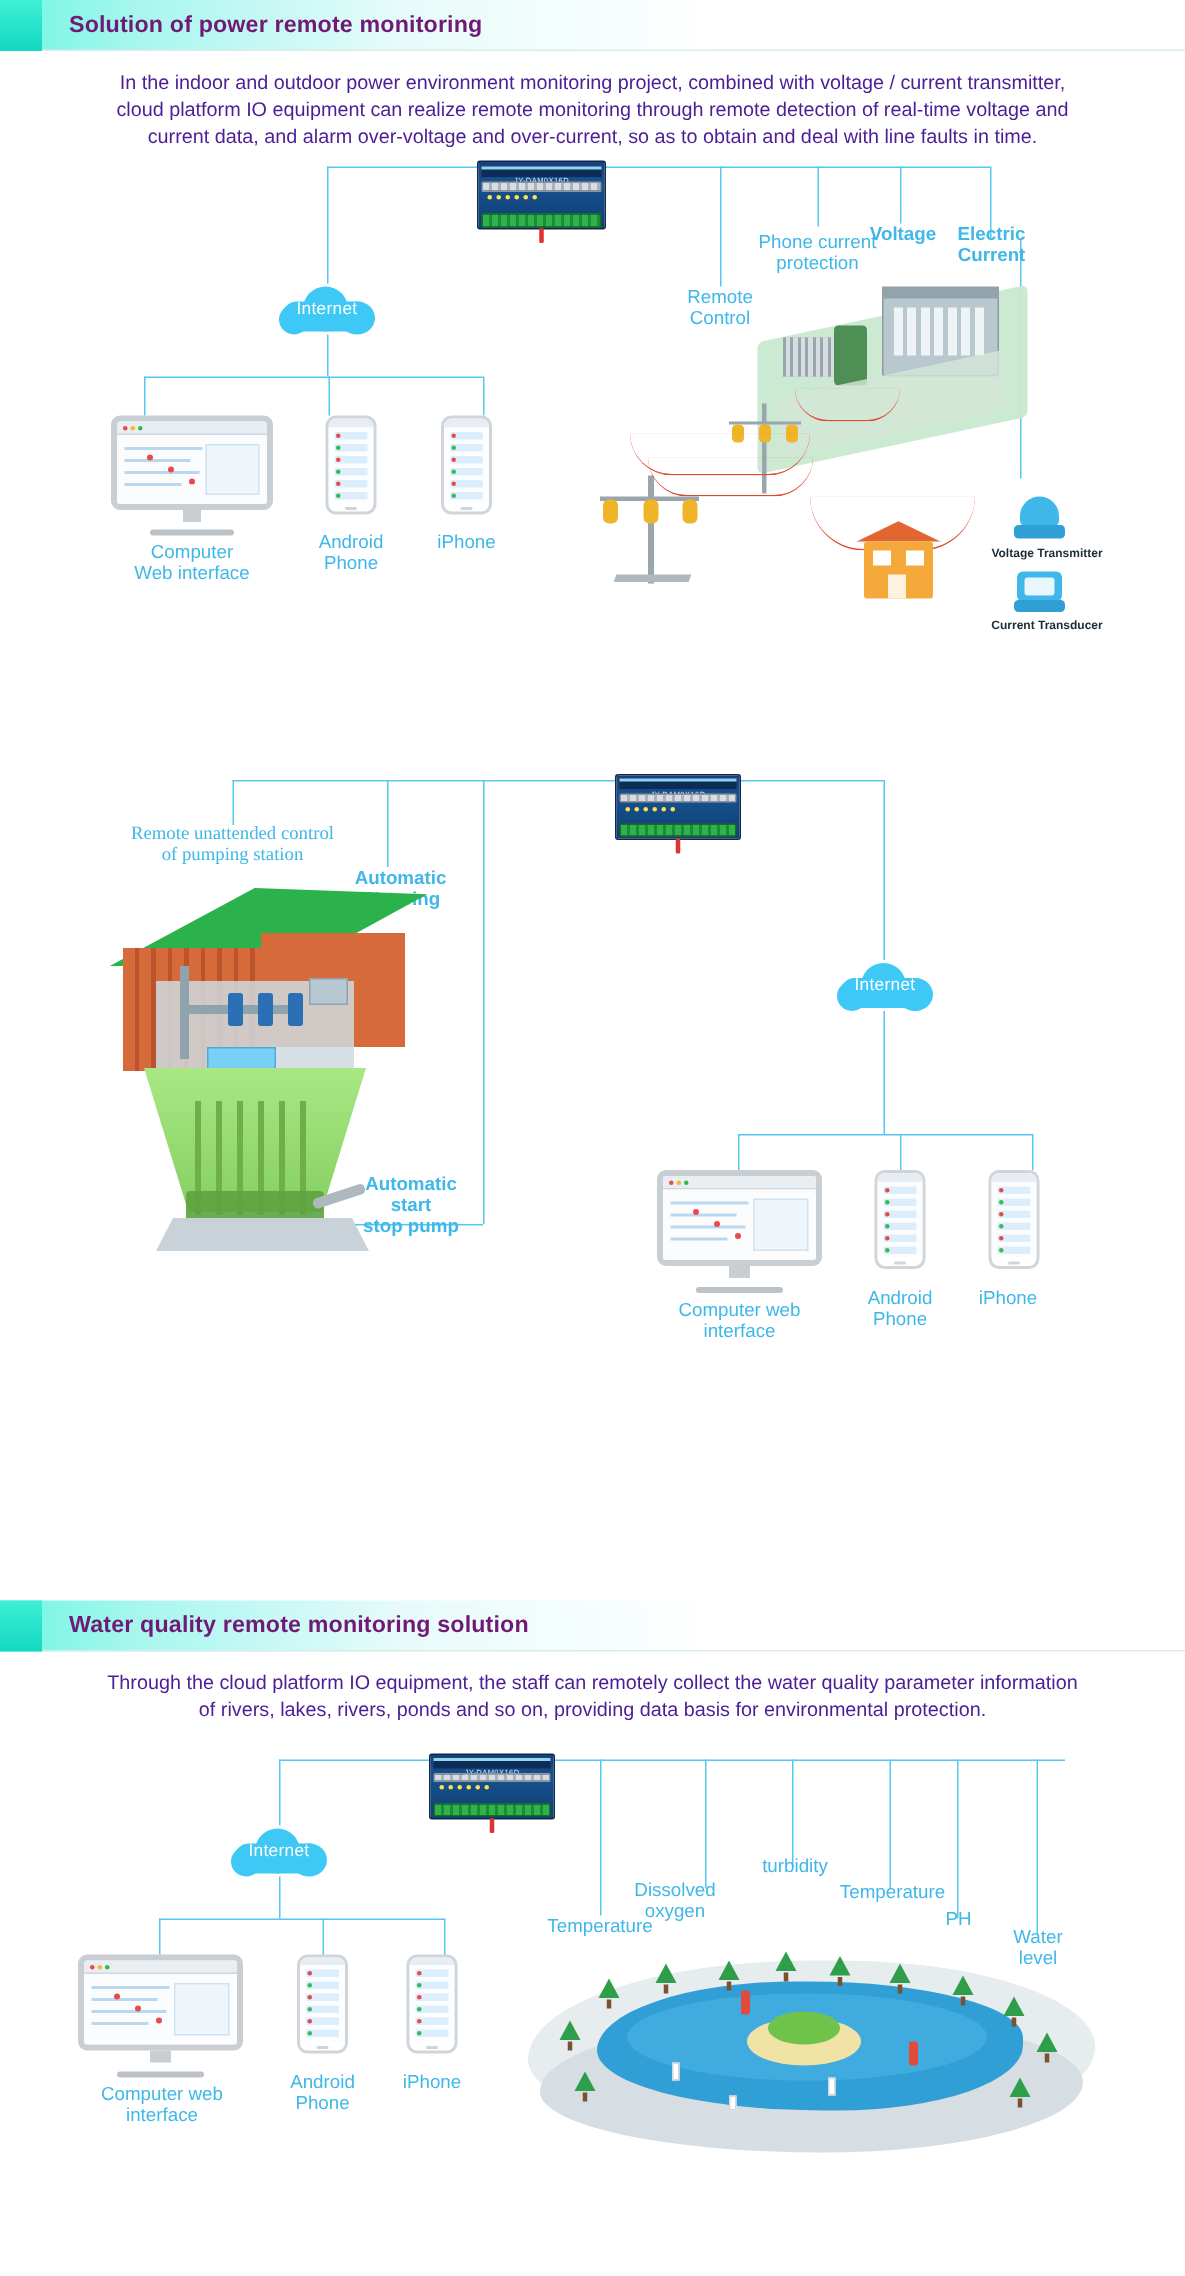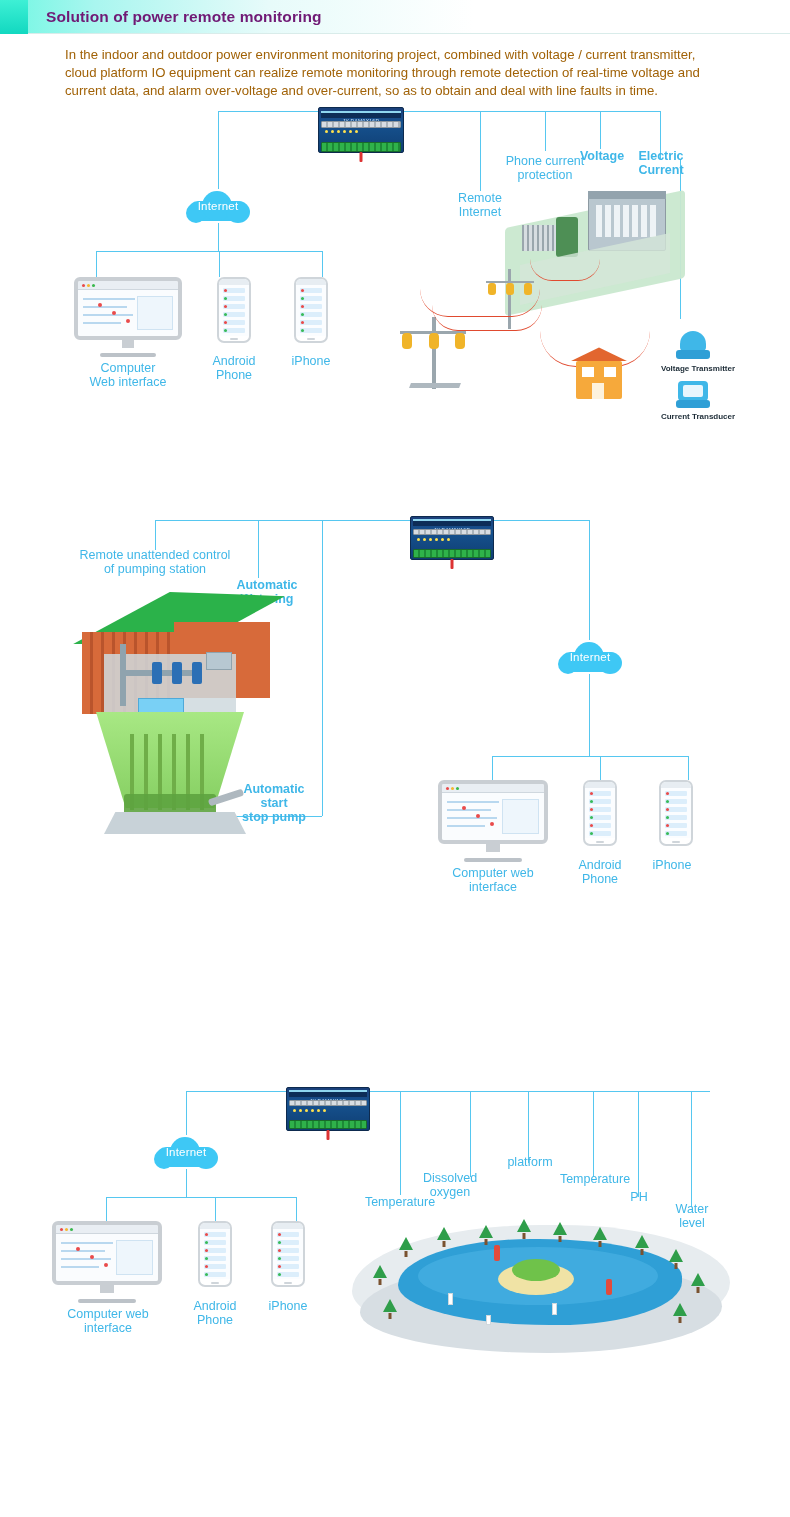--- a/index.html
+++ b/index.html
@@ -37,23 +37,24 @@
   }
   .sec-underline {
     position: absolute; left: 28px; right: 0; bottom: 0; height: 1px;
     background: #d9ecea;
   }
 
   
   .sec-para {
     margin: 12px auto 0 auto;
     width: 660px;
+    text-align: center;
     font-size: 13.2px;
     line-height: 1.35;
-    color: #a16207;
+    color: #4c1d95;
   }
 
   
   .diagram { position: relative; width: 790px; }
 
   
   .ln { position: absolute; background: #56c7f0; }
   .ln.h { height: 1px; }
   .ln.v { width: 1px; }
 
@@ -290,21 +291,21 @@
       <div class="ln v" style="left:545px; top:12px; height:40px;"></div>
       <div class="ln v" style="left:480px; top:12px; height:80px;"></div>
       <div class="ln v" style="left:680px; top:60px; height:160px;"></div>
 
       <div class="lbl bold" style="left:562px; top:50px; width:80px;">Voltage</div>
       <div class="lbl bold" style="left:624px; top:50px; width:74px;">Electric
 Current</div>
       <div class="lbl" style="left:493px; top:55px; width:104px;">Phone current
 protection</div>
       <div class="lbl" style="left:440px; top:92px; width:80px;">Remote
-Internet</div>
+Control</div>
 
       <div class="art" style="left:505px; top:110px; width:180px; height:88px; background:#c9e8cf;
                   transform: skewY(-12deg); border-radius:4px; opacity:.95;"></div>
       <div class="art" style="left:588px; top:98px; width:78px; height:54px; background:#b9c7cf; border:1px solid #8d9aa2; border-radius:2px;"></div>
       <div class="art" style="left:588px; top:92px; width:78px; height:8px; background:#93a3ad;"></div>
       <div class="art" style="left:596px; top:106px; width:62px; height:32px;
                   background: repeating-linear-gradient(to right, #eef3f6 0 6px, #b9c7cf 6px 9px);"></div>
       <div class="art" style="left:556px; top:118px; width:22px; height:40px; background:#4e8f55; border-radius:3px;"></div>
       <div class="art" style="left:522px; top:126px; width:34px; height:26px; background:#d7dde1; border:1px solid #a8b2b9;"></div>
       <div class="art" style="left:522px; top:126px; width:34px; height:26px;
@@ -372,21 +373,21 @@
         <div class="grnA"></div>
         <div class="antenna"></div>
       </div>
 
       <div class="ln h" style="left:155px; top:26px; width:255px;"></div>
       <div class="ln v" style="left:155px; top:26px; height:30px;"></div>
       <div class="ln v" style="left:258px; top:26px; height:58px;"></div>
       <div class="ln v" style="left:322px; top:26px; height:296px;"></div>
       <div class="ln h" style="left:236px; top:322px; width:86px;"></div>
 
-      <div class="lbl" style="left:60px; top:54px; width:190px;">Remote unattended control
+      <div class="lbl" style="left:60px; top:54px; width:190px;font-family:Liberation Serif, serif;">Remote unattended control
 of pumping station</div>
       <div class="lbl bold" style="left:214px; top:84px; width:106px;">Automatic
 Watering</div>
       <div class="lbl bold" style="left:230px; top:288px; width:88px;">Automatic
 start
 stop pump</div>
 
       <div class="ln h" style="left:494px; top:26px; width:95px;"></div>
       <div class="ln v" style="left:589px; top:26px; height:120px;"></div>
 
@@ -483,20 +484,27 @@
       <div class="art" style="left:130px; top:240px; width:80px; height:76px;
                   background: repeating-linear-gradient(to right, #6fae48 0 4px, transparent 4px 14px);"></div>
       <div class="art" style="left:124px; top:300px; width:92px; height:24px; background:#5da33f; border-radius:3px; opacity:.9;"></div>
       <div class="art" style="left:104px; top:318px; width:142px; height:22px; background:#c8d2d8;
                   clip-path: polygon(8% 0%, 92% 0%, 100% 100%, 0% 100%);"></div>
       <div class="art" style="left:208px; top:300px; width:36px; height:7px; background:#aeb8bf; border-radius:3px; transform:rotate(-18deg);"></div>
     </div>
   </div>
 
   <div class="section" style="height:450px;">
+    <div class="sec-head">
+      <div class="bar-grad"></div>
+      <div class="tab-left"></div>
+      <div class="sec-title">Water quality remote monitoring solution</div>
+      <div class="sec-underline"></div>
+    </div>
+    <div class="sec-para">Through the cloud platform IO equipment, the staff can remotely collect the water quality parameter information of rivers, lakes, rivers, ponds and so on, providing data basis for environmental protection.</div>
 
     <div class="diagram" style="height:350px;">
 
       <div class="device" style="left:286px; top:20px; width:84px; height:44px;">
         <div class="board"></div>
         <div class="topstrip"></div>
         <div class="brand">JY-DAM0X16D</div>
         <div class="grnB"></div>
         <div class="leds">
             <i></i>
@@ -590,21 +598,21 @@
       <div class="ln v" style="left:400px; top:24px; height:104px;"></div>
       <div class="ln v" style="left:470px; top:24px; height:86px;"></div>
       <div class="ln v" style="left:528px; top:24px; height:72px;"></div>
       <div class="ln v" style="left:593px; top:24px; height:86px;"></div>
       <div class="ln v" style="left:638px; top:24px; height:106px;"></div>
       <div class="ln v" style="left:691px; top:24px; height:116px;"></div>
 
       <div class="lbl" style="left:350px; top:128px; width:100px;">Temperature</div>
       <div class="lbl" style="left:408px; top:104px; width:84px;">Dissolved
 oxygen</div>
-      <div class="lbl" style="left:492px; top:88px; width:76px;">platform</div>
+      <div class="lbl" style="left:492px; top:88px; width:76px;">turbidity</div>
       <div class="lbl" style="left:545px; top:105px; width:100px;">Temperature</div>
       <div class="lbl" style="left:620px; top:123px; width:38px;">PH</div>
       <div class="lbl" style="left:662px; top:135px; width:60px;">Water
 level</div>
 
       <div class="lake-ground" style="left:352px; top:158px; width:378px; height:120px; background:#e7ecef;
                   border-radius:50% 45% 48% 52% / 55% 48% 52% 45%;"></div>
       <div class="lake-ground" style="left:360px; top:196px; width:362px; height:90px; background:#d7dee3;
                   border-radius:50% 45% 48% 52% / 55% 48% 52% 45%;"></div>
       <div class="lake-water" style="left:398px; top:172px; width:284px; height:86px; background:#2f9fd6;

